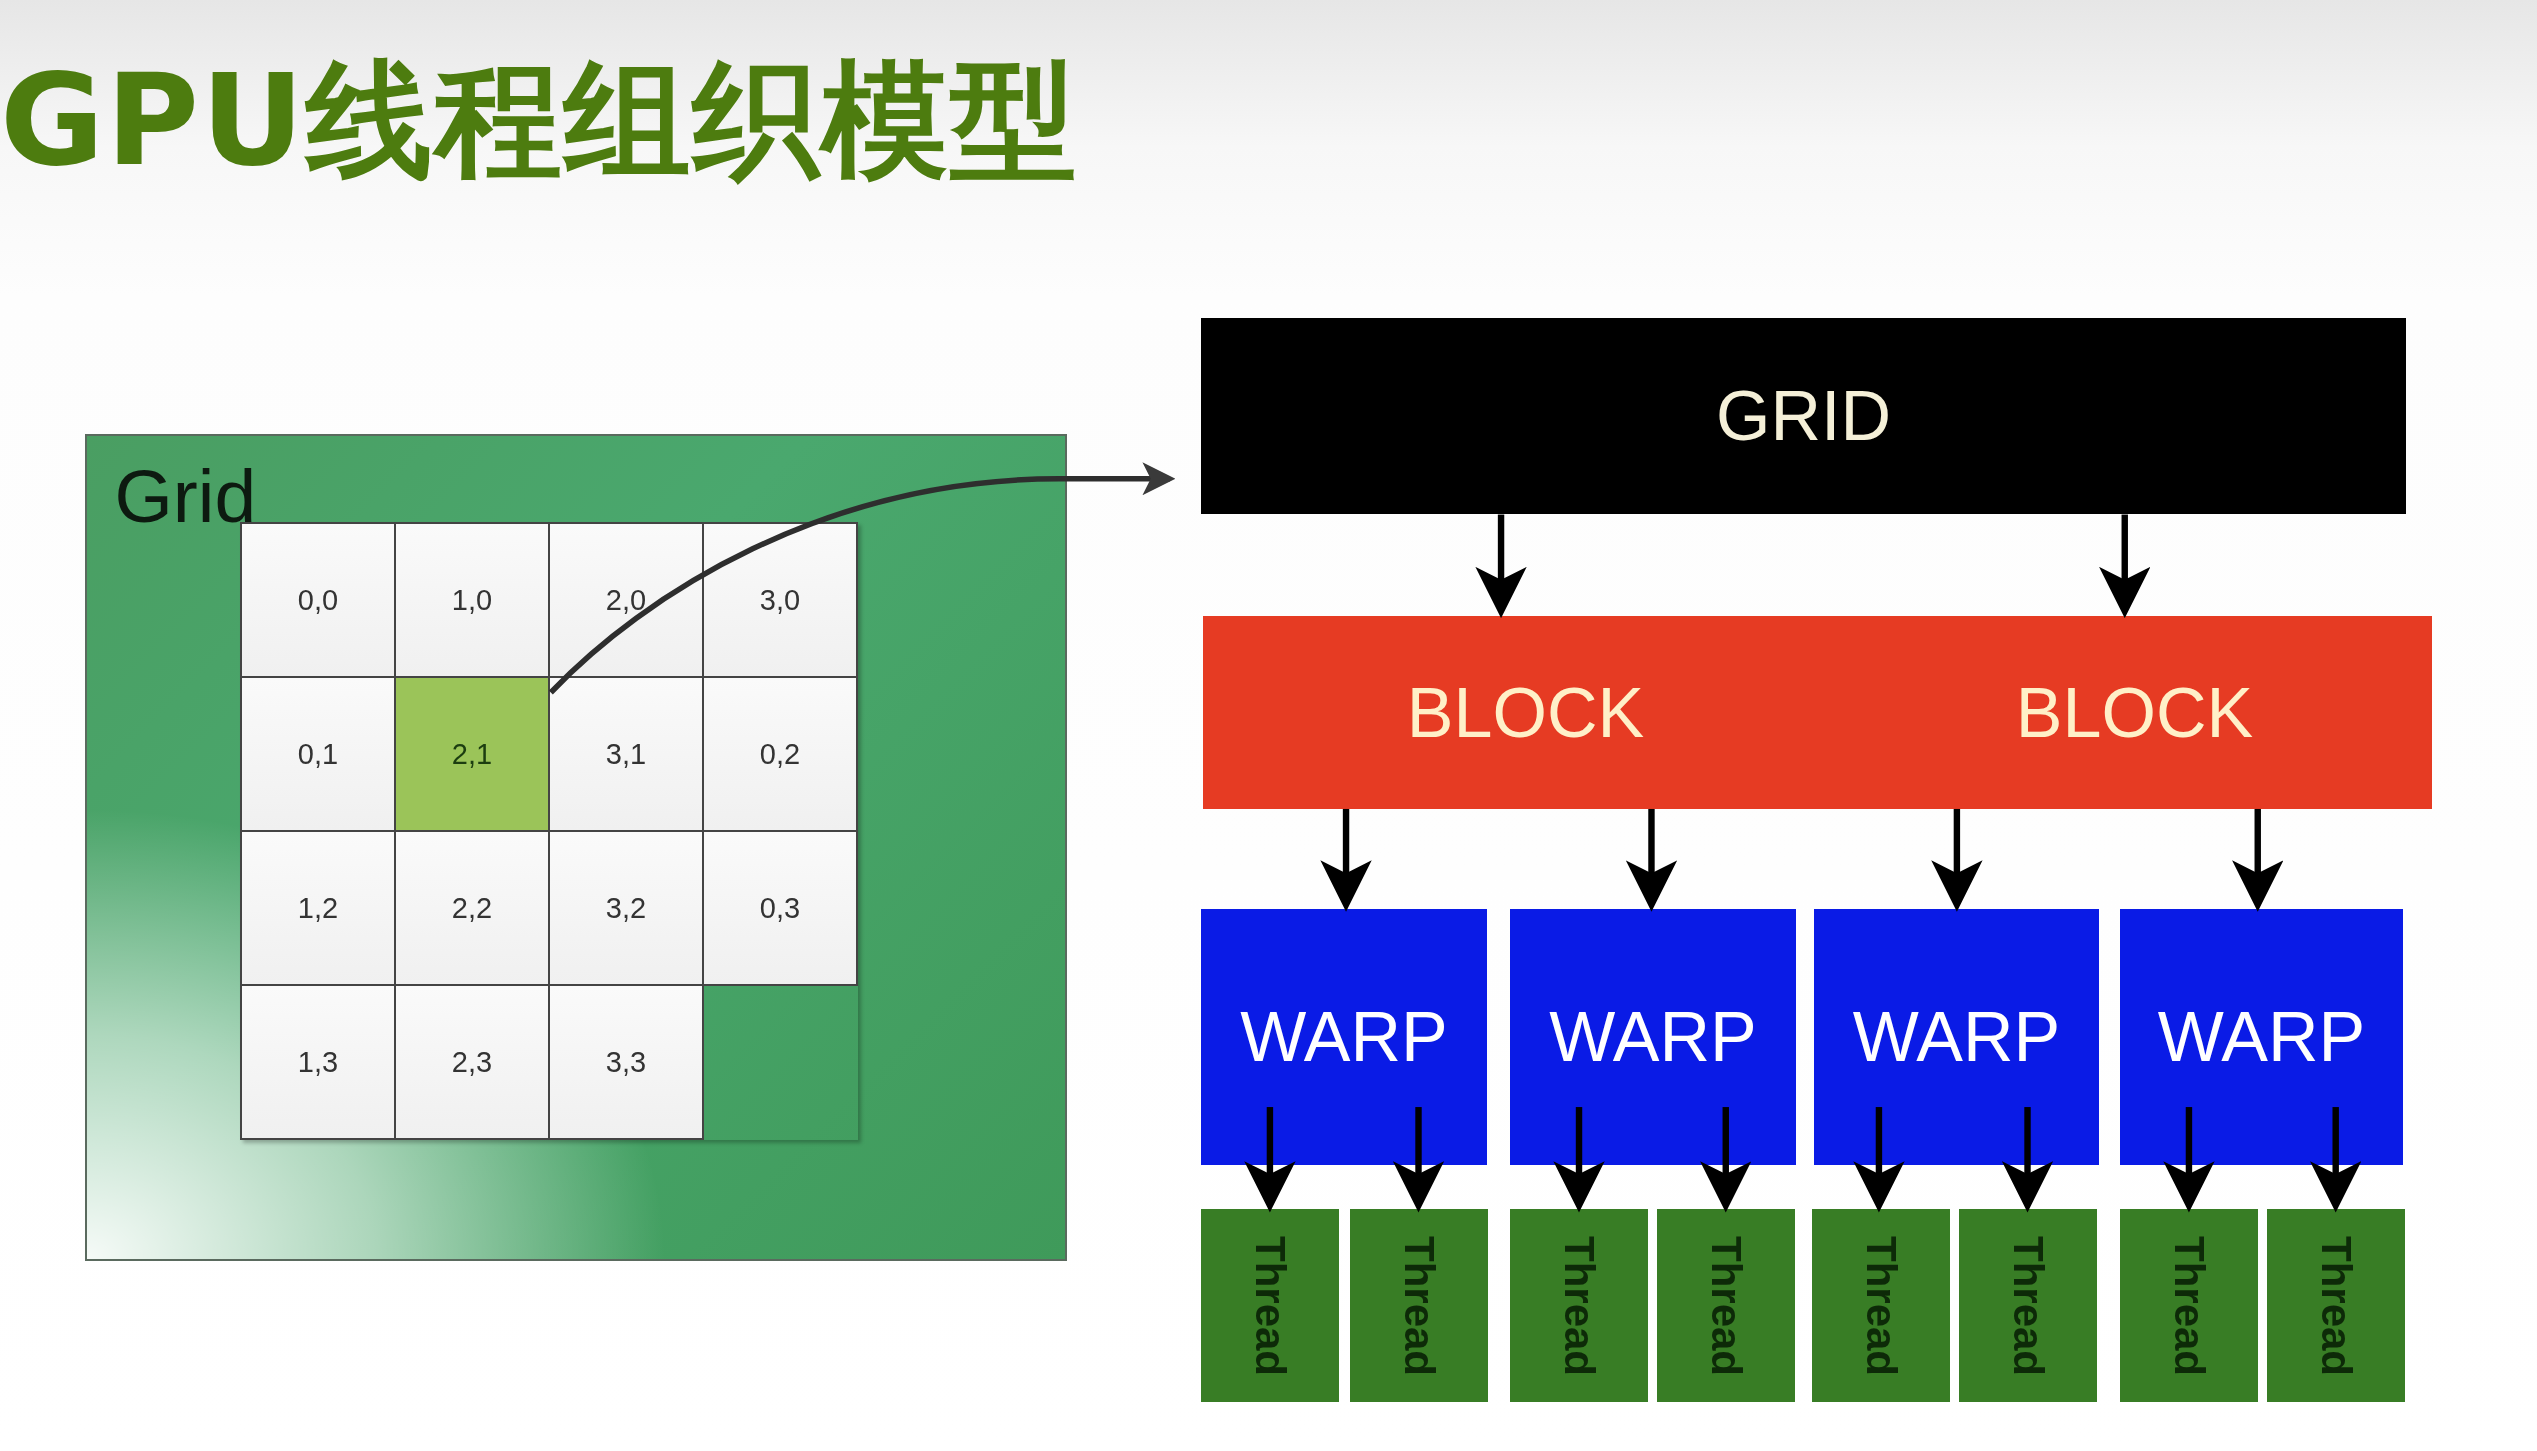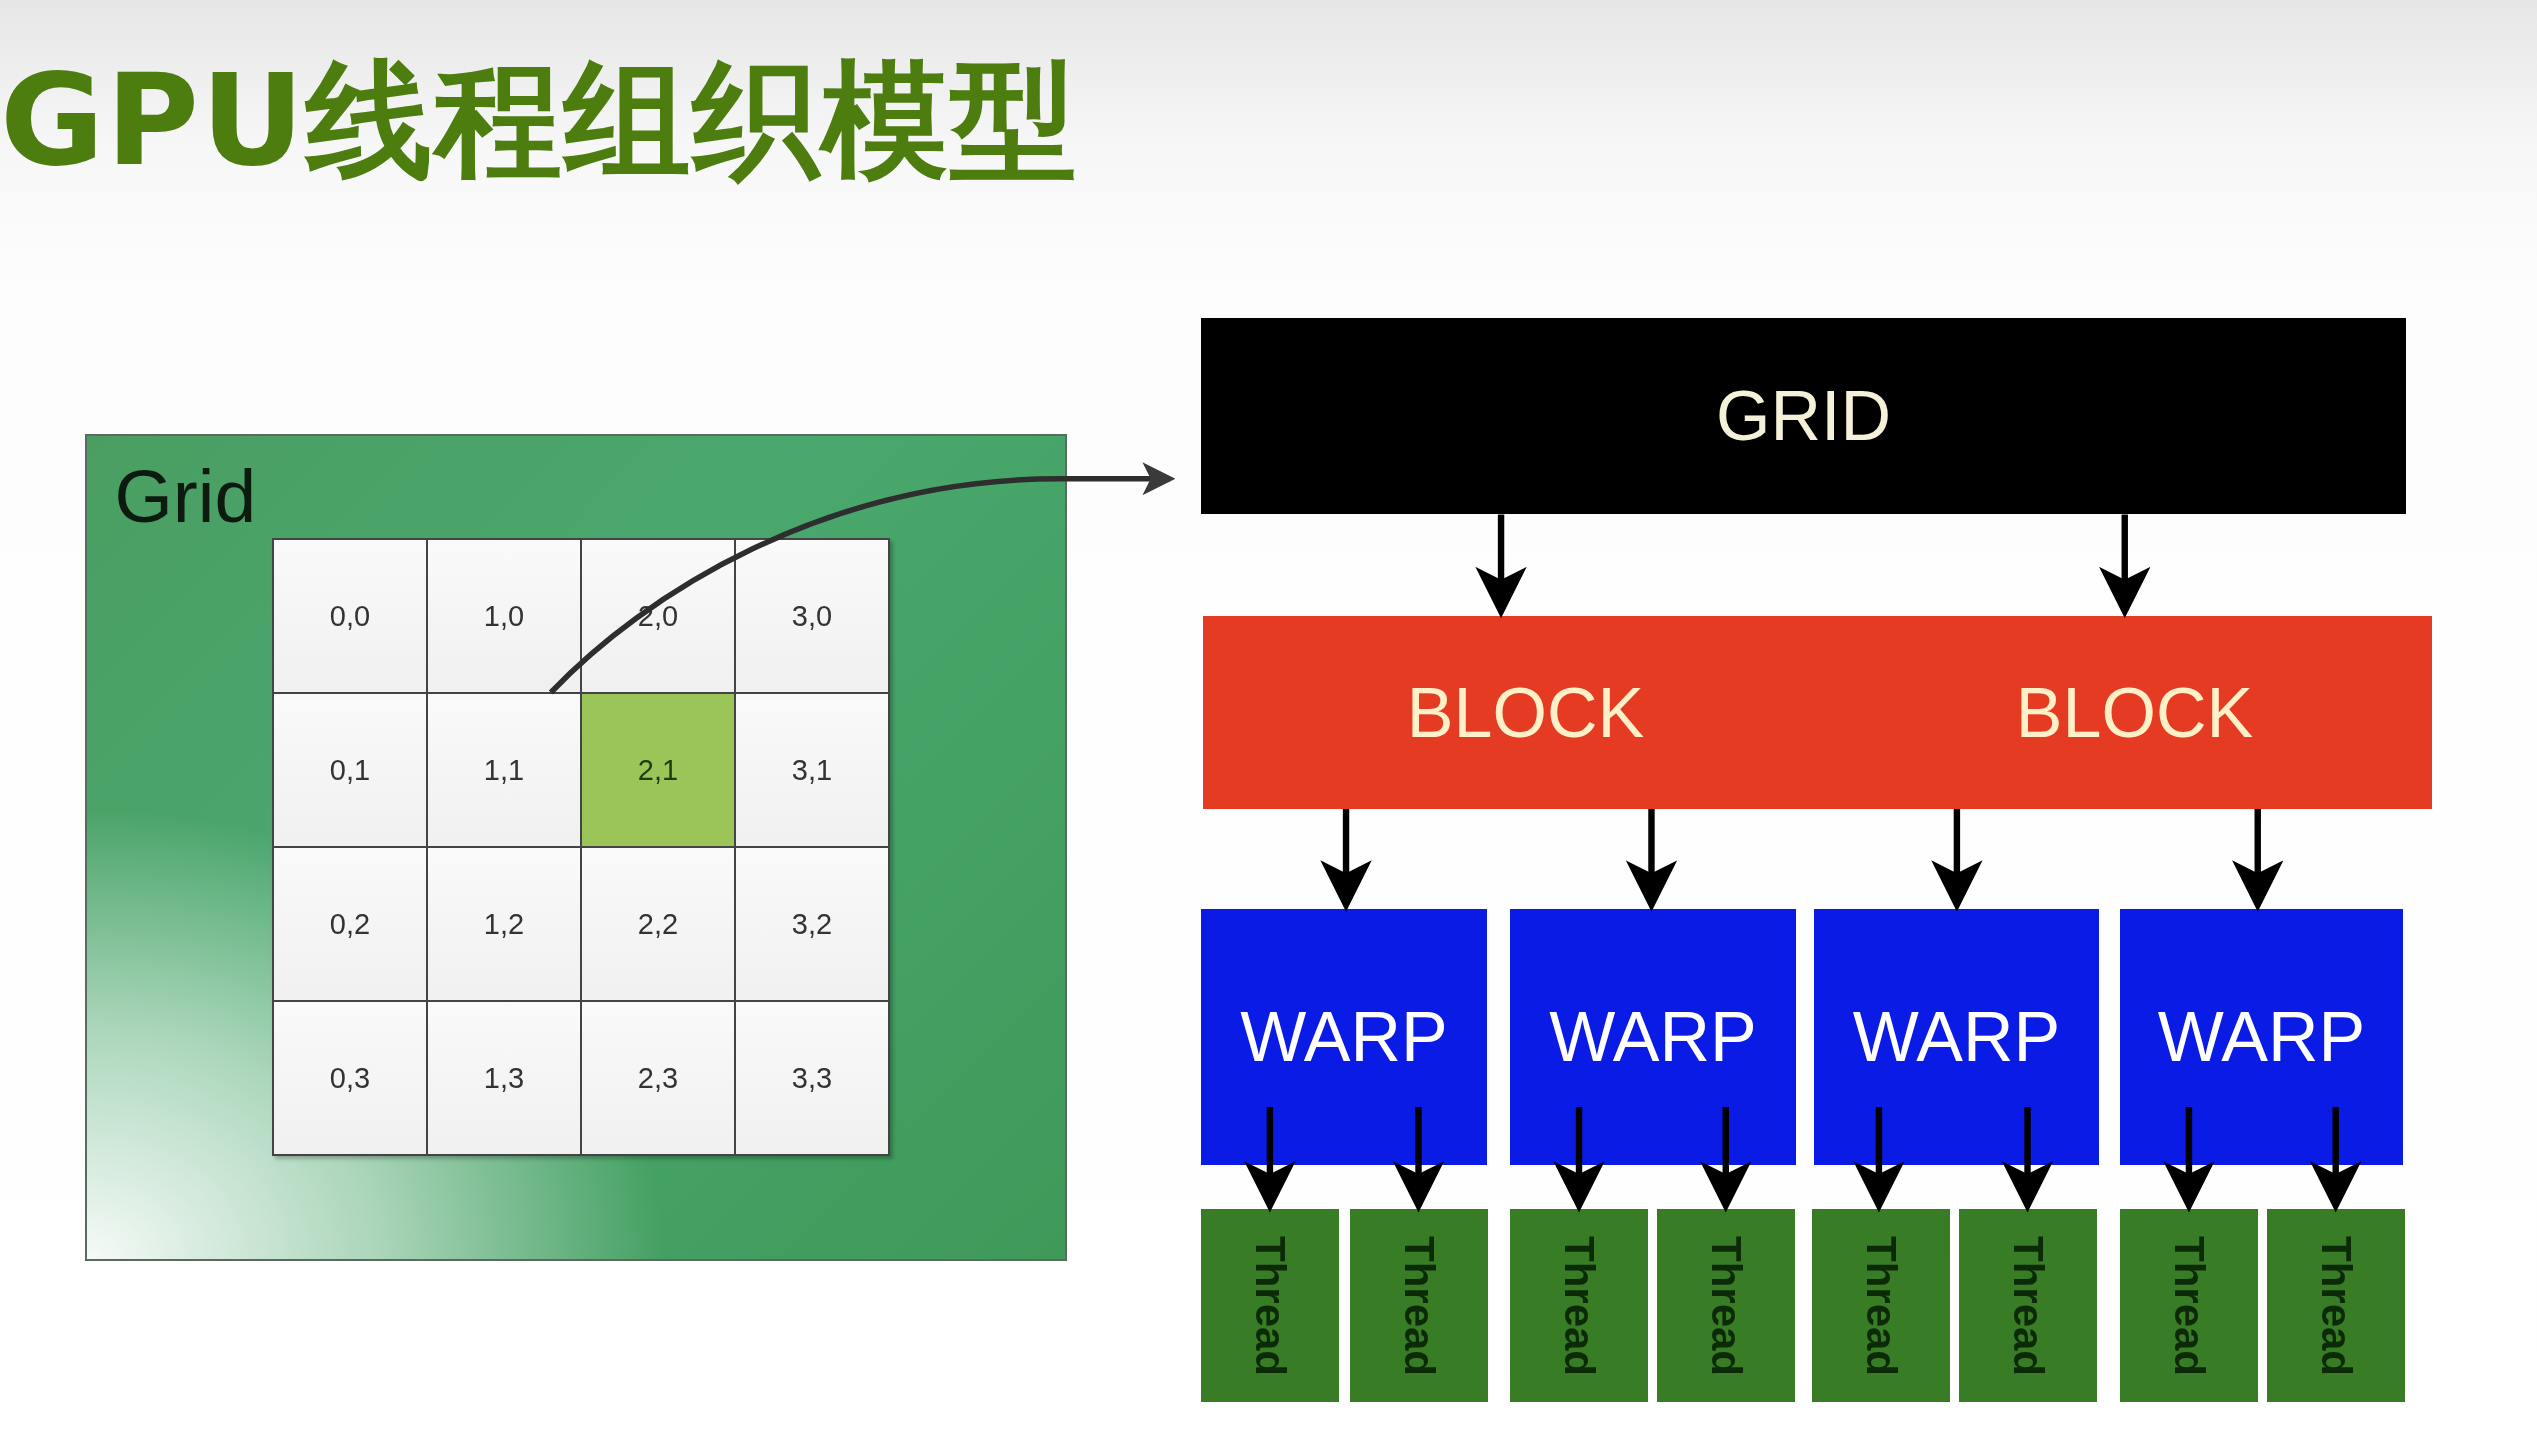--- a/index.html
+++ b/index.html
@@ -19,25 +19,24 @@
     border: 2.8px solid #5a6a5e;
     background:
       radial-gradient(ellipse 826px 642px at 0% 100%, rgba(255,255,255,0.95) 0%, rgba(255,255,255,0.55) 35%, rgba(255,255,255,0) 70%),
       linear-gradient(135deg, #4a9e62 0%, #4aa86e 40%, #3f9a5a 100%);
   }
   .grid-label {
     position: absolute; left: 27.5px; top: 16.5px; font-family: "Liberation Sans", sans-serif;
     font-size: 75px; color: #0d1a10;
   }
   .cell-table {
-    position: absolute; left: 153px; top: 102px;
+    position: absolute; left: 153px; top: 86px;
     display: grid; grid-template-columns: repeat(4, 154px); grid-template-rows: repeat(4, 154px);
     border-left: 2.8px solid #444; border-top: 2.8px solid #444;
     box-shadow: 2.8px 2.8px 3.7px rgba(0,0,0,0.25);
-    margin-left: 32px;
   }
   .cell {
     border-right: 2.8px solid #444; border-bottom: 2.8px solid #444;
     background: linear-gradient(to bottom, #fafafa, #f0f0f0);
     display: flex; align-items: center; justify-content: center;
     font-family: "Liberation Sans", sans-serif; font-size: 29px; color: #333;
   }
   .cell.highlight { background: #9bc459; color: #1c3d10; font-weight: normal; }
   
   .box {
@@ -60,21 +59,20 @@
 <div class="title">GPU线程组织模型</div>
 
 <div class="grid-panel">
   <div class="grid-label">Grid</div>
   <div class="cell-table">
     <div class="cell">0,0</div>
     <div class="cell">1,0</div>
     <div class="cell">2,0</div>
     <div class="cell">3,0</div>
     <div class="cell">0,1</div>
-    <div class="cell">1,1</div>
     <div class="cell highlight">2,1</div>
     <div class="cell">3,1</div>
     <div class="cell">0,2</div>
     <div class="cell">1,2</div>
     <div class="cell">2,2</div>
     <div class="cell">3,2</div>
     <div class="cell">0,3</div>
     <div class="cell">1,3</div>
     <div class="cell">2,3</div>
     <div class="cell">3,3</div>

